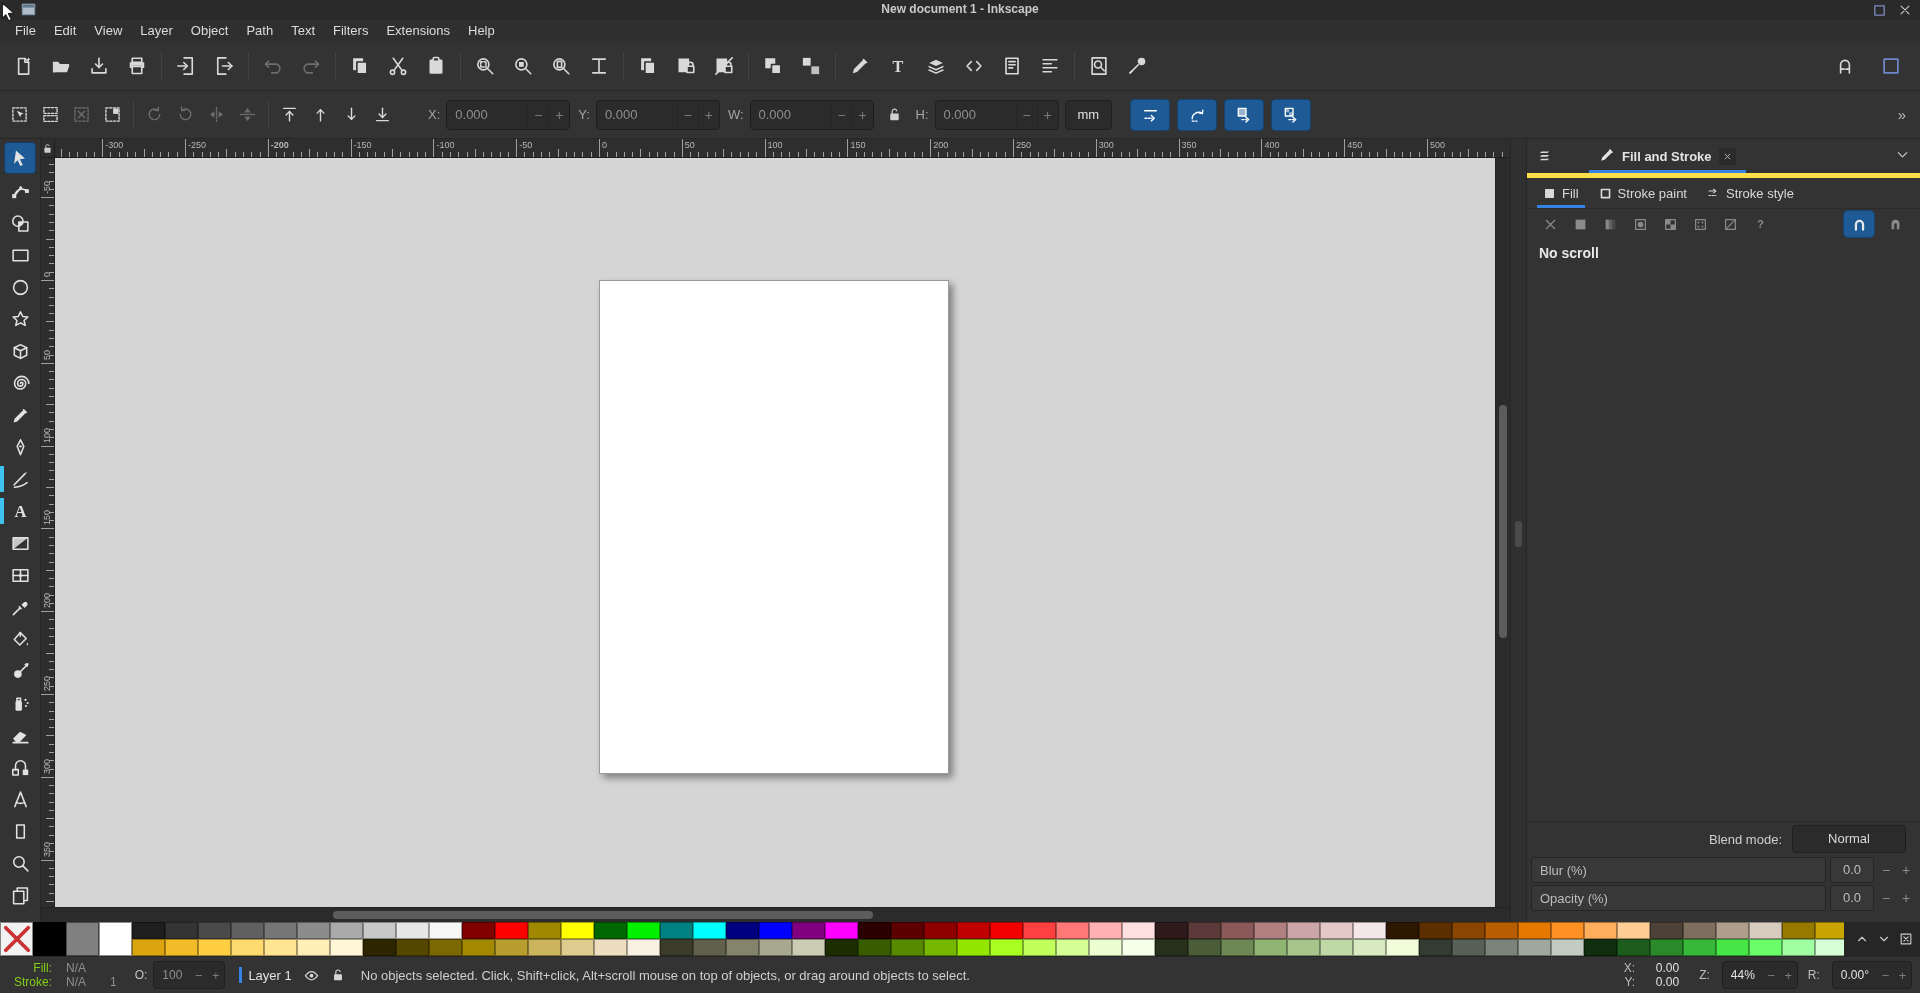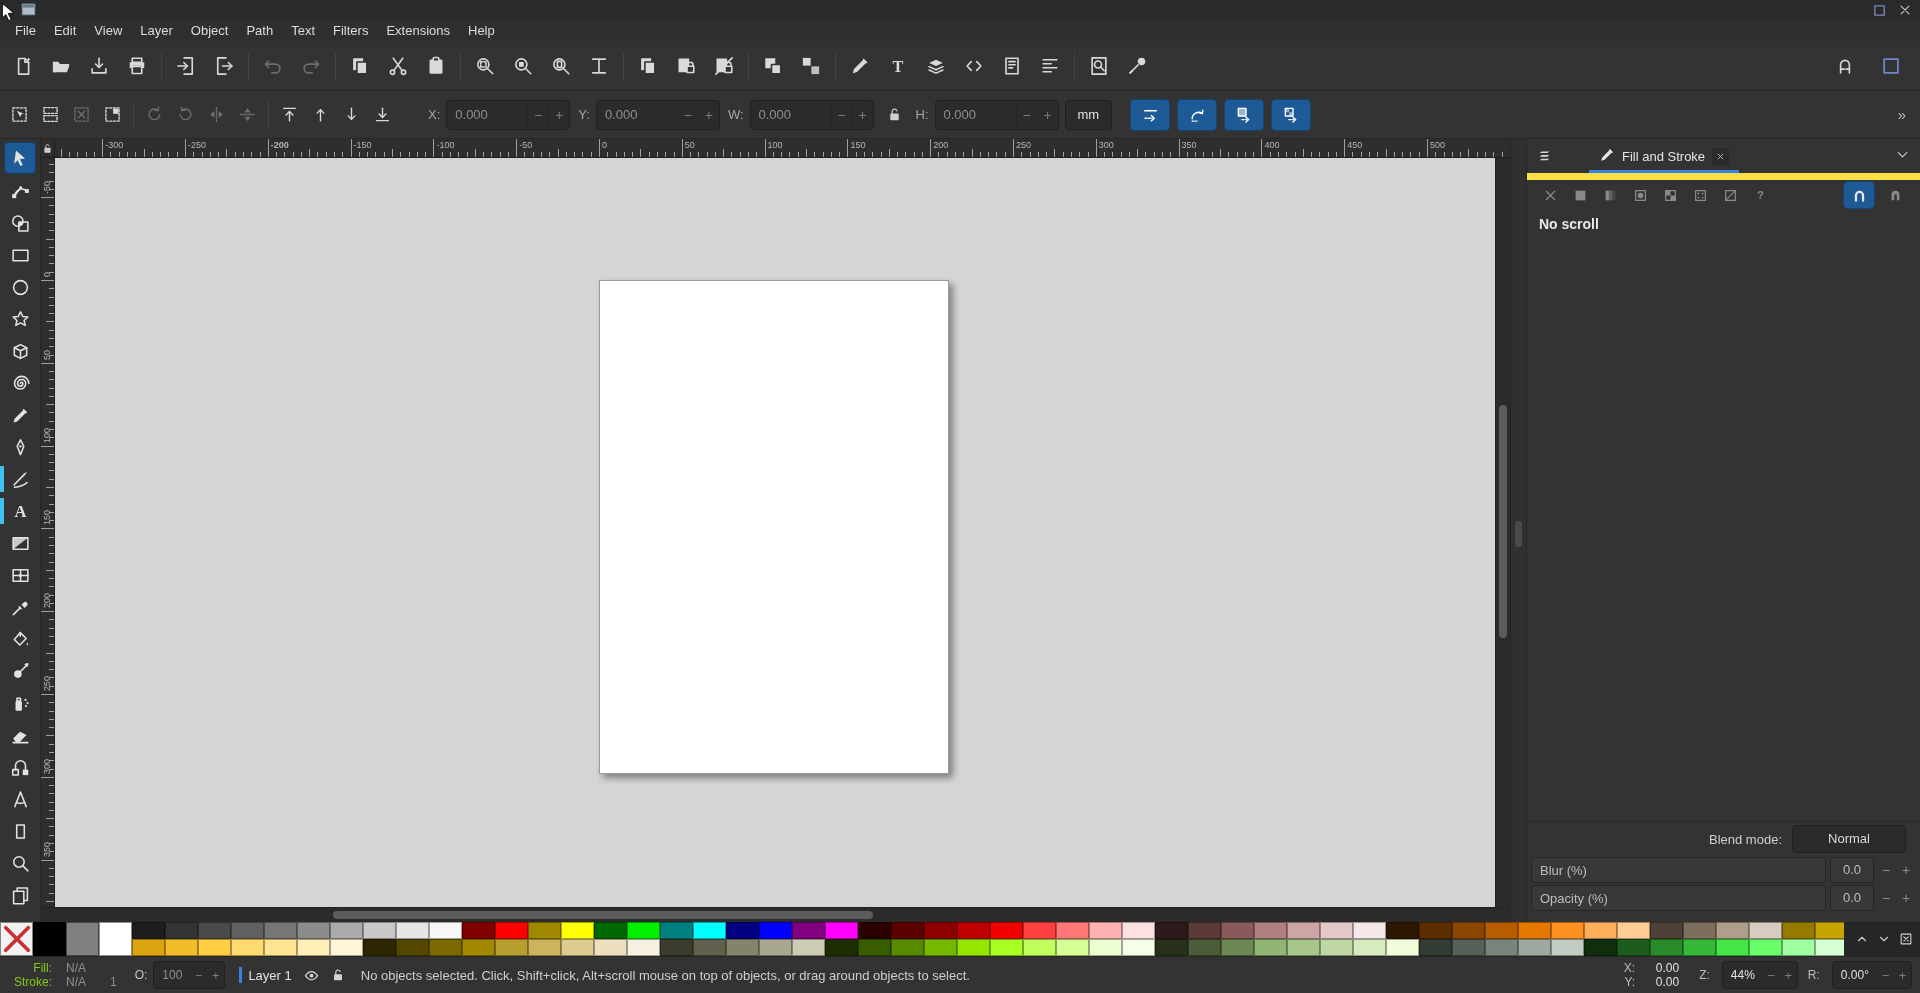--- a/index.html
+++ b/index.html
@@ -65,21 +65,21 @@
   .vsb{width:14px;background:#2b2b2b;border-left:1px solid #232323;position:relative;flex:0 0 auto;}
   .vsb-thumb{position:absolute;left:3px;width:8px;top:247px;height:233px;background:#5c5c5c;border-radius:4px;}
   .hsb{height:14px;background:#2b2b2b;border-top:1px solid #232323;position:relative;flex:0 0 auto;}
   .hsb-thumb{position:absolute;top:3px;height:8px;left:292px;width:540px;background:#5c5c5c;border-radius:4px;}
 
   .splitter{width:15px;background:#303030;border-left:1px solid #262626;border-right:1px solid #262626;position:relative;flex:0 0 auto;}
   .split-handle{position:absolute;left:4px;top:382px;width:7px;height:26px;background:#4a4a4a;border-radius:3px;}
 
   
   .dock{width:393px;background:#333333;display:flex;flex-direction:column;flex:0 0 auto;}
-  .dock-header{height:34px;display:flex;align-items:center;border-bottom:7px solid #fde047;position:relative;}
+  .dock-header{height:34px;display:flex;align-items:center;border-bottom:5px solid #fde047;position:relative;font-weight:bold;}
   .dock-dlg-icon{width:34px;display:flex;justify-content:center;color:#d6d6d6;}
   .dock-tab{display:flex;align-items:center;gap:7px;padding:0 10px;height:100%;position:relative;color:#e4e4e4;font-size:13px;margin-left:28px;}
   .dock-tab .underline{position:absolute;left:0;right:0;bottom:0;height:3px;background:#3584e4;}
   .dock-tab-close{width:17px;height:17px;background:#2a2a2a;display:flex;align-items:center;justify-content:center;color:#bdbdbd;border-radius:2px;}
   .dock-collapse{margin-left:auto;margin-right:10px;color:#c6c6c6;}
   .fs-tabs{height:30px;display:flex;align-items:center;padding-left:8px;gap:4px;border-bottom:1px solid #2a2a2a;}
   .fs-tab{display:flex;align-items:center;gap:6px;padding:0 8px;height:100%;position:relative;color:#d9d9d9;}
   .fs-tab .underline{position:absolute;left:2px;right:2px;bottom:0;height:3px;background:#3584e4;}
   .paint-row{height:30px;display:flex;align-items:center;padding-left:10px;gap:4px;}
   .paint-btn{width:26px;height:24px;display:flex;align-items:center;justify-content:center;color:#8a8a8a;border-radius:3px;}
@@ -131,20 +131,21 @@
 </head>
 <body>
 
 <div id="app">
 
   <div class="titlebar">
     <span class="app-badge" id="app-icon"><svg width="15" height="15" viewBox="0 0 16 16" fill="none" stroke="currentColor" stroke-width="1.3" stroke-linecap="round" stroke-linejoin="round">
           <rect x="1.5" y="2.5" width="13" height="11" fill="#aebdc9" stroke="#7f93a3"></rect>
           <rect x="1.5" y="2.5" width="13" height="3.2" fill="#5f7486" stroke="#7f93a3"></rect>
         </svg></span>
+    <div class="title">New document 1 - Inkscape</div>
     <div class="win-controls">
       <div class="win-btn" id="btn-max">
           <svg width="15" height="15" viewBox="0 0 16 16" fill="none" stroke="currentColor" stroke-width="1.3" stroke-linecap="round" stroke-linejoin="round">
             <rect x="3" y="3" width="10" height="10" stroke="#7d8ac4" stroke-width="1.4"></rect>
           </svg>
         </div>
       <div class="win-btn" id="btn-close">
           <svg width="14" height="14" viewBox="0 0 16 16" fill="none" stroke="currentColor" stroke-width="1.3" stroke-linecap="round" stroke-linejoin="round">
             <path d="M3.5 3.5l9 9M12.5 3.5l-9 9"></path>
           </svg>
@@ -1033,20 +1034,43 @@
               <svg width="11" height="11" viewBox="0 0 16 16" fill="none" stroke="currentColor" stroke-width="1.3" stroke-linecap="round" stroke-linejoin="round">
                 <path d="M4.5 4.5l7 7M11.5 4.5l-7 7"></path>
               </svg>
             </span>
           <span class="underline"></span>
         </div>
         <span class="dock-collapse" id="dk-chev"><svg width="15" height="15" viewBox="0 0 16 16" fill="none" stroke="currentColor" stroke-width="1.3" stroke-linecap="round" stroke-linejoin="round">
               <path d="M3.5 6l4.5 4.5L12.5 6"></path>
             </svg></span>
       </div>
+      <div class="fs-tabs" id="fs-tabs">
+          <div class="fs-tab">
+            <svg width="13" height="13" viewBox="0 0 16 16" fill="none" stroke="currentColor" stroke-width="1.3" stroke-linecap="round" stroke-linejoin="round">
+              <rect x="2.5" y="2.5" width="11" height="11" fill="currentColor" stroke="none"></rect>
+            </svg>
+            <span>Fill</span>
+            <span class="underline"></span>
+          </div>
+          <div class="fs-tab">
+            <svg width="13" height="13" viewBox="0 0 16 16" fill="none" stroke="currentColor" stroke-width="1.3" stroke-linecap="round" stroke-linejoin="round">
+              <rect x="3" y="3" width="10" height="10" stroke-width="2"></rect>
+            </svg>
+            <span>Stroke paint</span>
+          </div>
+          <div class="fs-tab">
+            <svg width="13" height="13" viewBox="0 0 16 16" fill="none" stroke="currentColor" stroke-width="1.3" stroke-linecap="round" stroke-linejoin="round">
+              <path d="M2.5 5h8"></path>
+              <path d="M8.2 2.8L10.9 5 8.2 7.2"></path>
+              <path d="M2.5 10.5h8.5" stroke-dasharray="2.4 1.6"></path>
+            </svg>
+            <span>Stroke style</span>
+          </div>
+        </div>
       <div class="paint-row" id="paint-row">
           <div class="paint-btn">
             <svg width="15" height="15" viewBox="0 0 16 16" fill="none" stroke="currentColor" stroke-width="1.3" stroke-linecap="round" stroke-linejoin="round">
               <path d="M3.5 3.5l9 9M12.5 3.5l-9 9"></path>
             </svg>
           </div>
           <div class="paint-btn">
             <svg width="15" height="15" viewBox="0 0 16 16" fill="none" stroke="currentColor" stroke-width="1.3" stroke-linecap="round" stroke-linejoin="round">
               <rect x="2.8" y="2.8" width="10.4" height="10.4" fill="currentColor" stroke="none"></rect>
             </svg>

